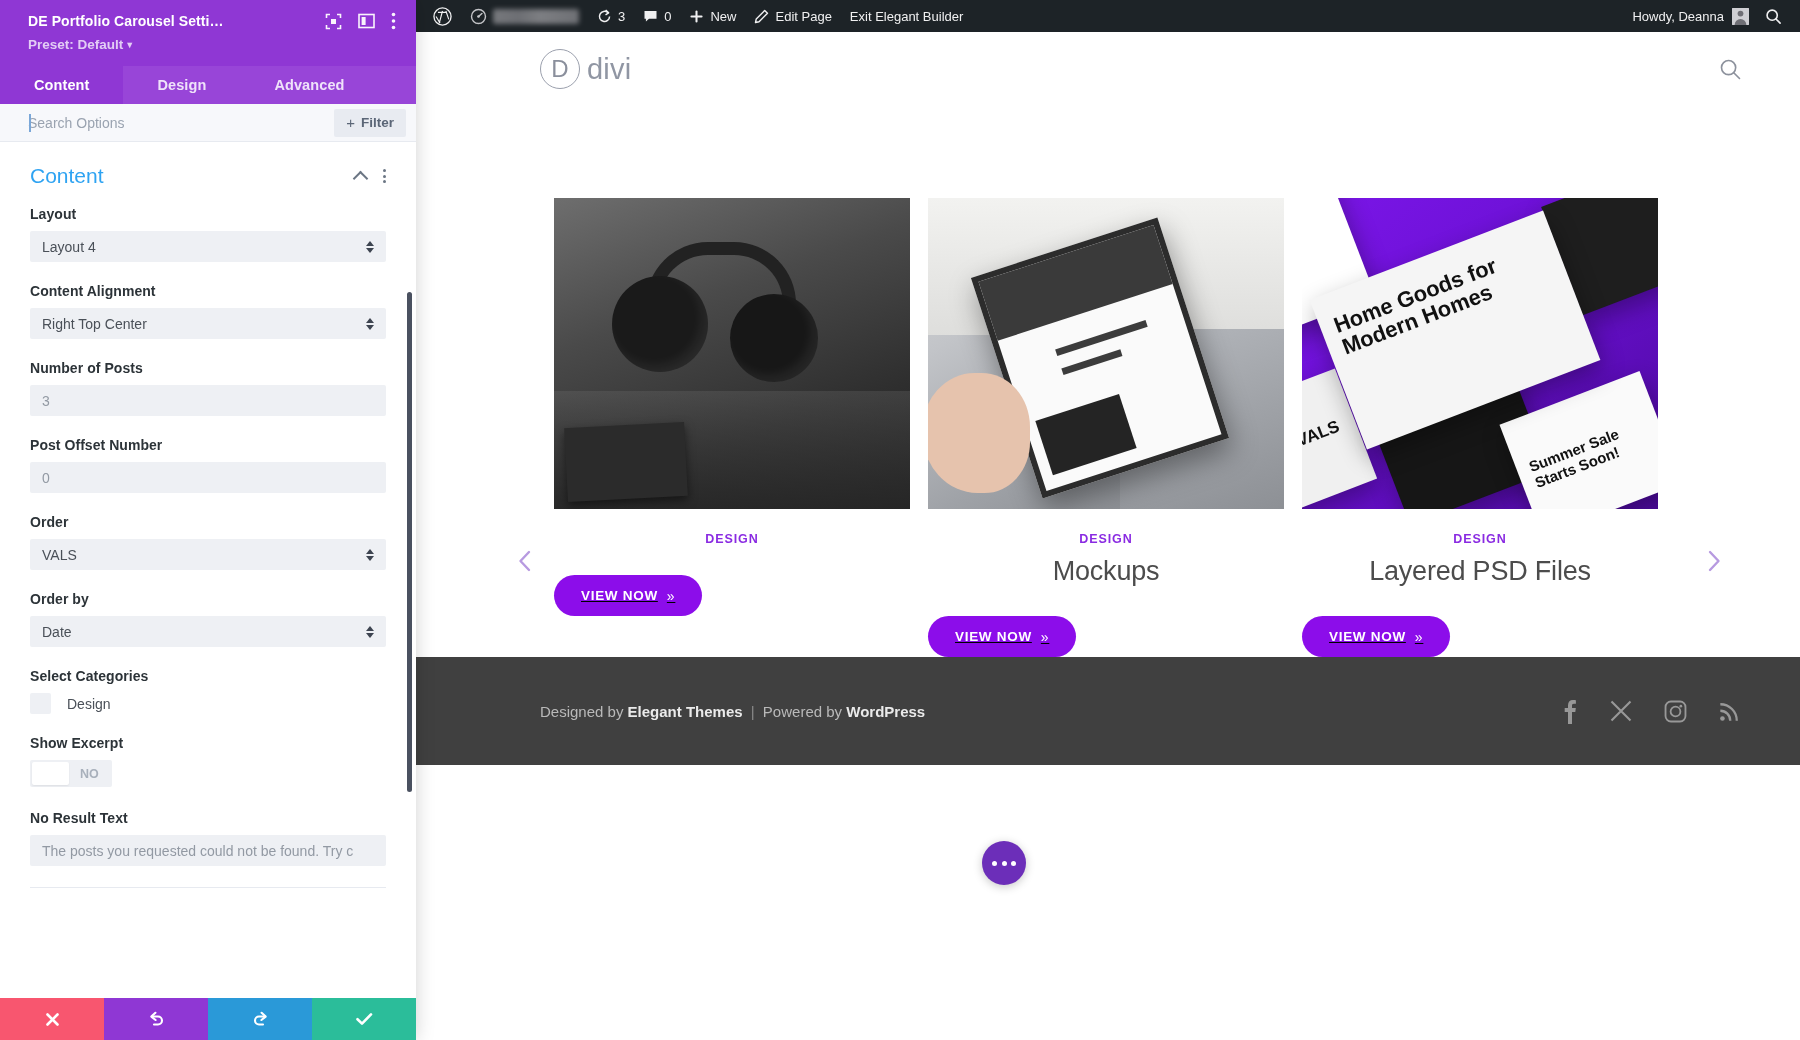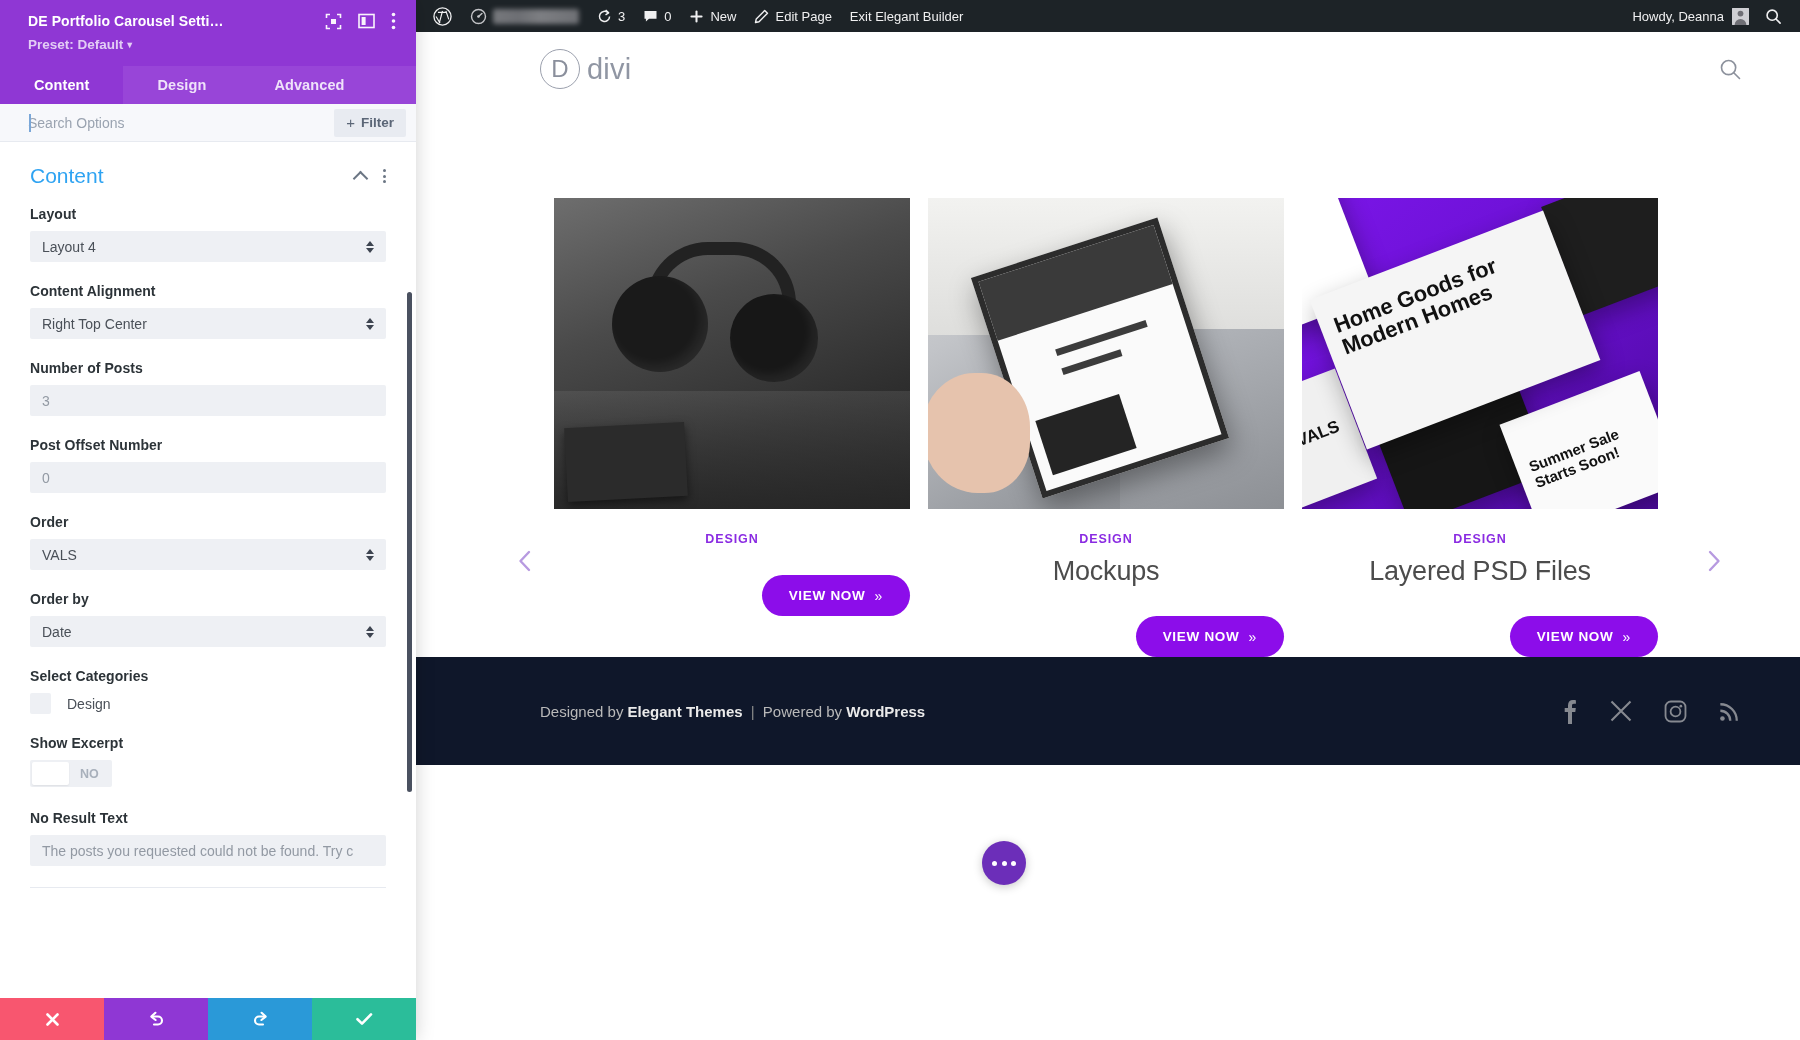--- a/index.html
+++ b/index.html
@@ -231,32 +231,32 @@
   }
   .card-meta { text-align: center; padding-top: 23px; }
   .card-cat {
     font-size: 12.5px; font-weight: 700; color: #8a2be2;
     letter-spacing: .9px;
   }
   .card-title {
     font-size: 27px; color: #4c4c4c; font-weight: 300;
     margin-top: 10px; letter-spacing: -.2px;
   }
-  .card-btn-wrap { display: flex; justify-content: flex-end; margin-top: 29px; }
+  .card-btn-wrap { display: flex; justify-content: flex-start; margin-top: 29px; text-decoration: underline; }
   .card-btn {
     background: #8c0dea; color: #fff;
     height: 41px; padding: 0 27px; border-radius: 22px;
     display: inline-flex; align-items: center; gap: 9px;
     font-size: 13.5px; font-weight: 700; letter-spacing: .7px;
     cursor: pointer;
   }
   .card-btn .chevs { font-size: 14px; font-weight: 400; }
 
   .site-footer {
-    height: 108px; flex: 0 0 108px; background: #0f172a;
+    height: 108px; flex: 0 0 108px; background: #404040;
     display: flex; align-items: center;
     padding: 0 60px 0 124px;
   }
   .footer-credit { color: #b9b9b9; font-size: 15px; }
   .footer-credit b { color: #eaeaea; font-weight: 700; }
   .footer-credit .sep { color: #8a8a8a; padding: 0 4px; }
   .footer-spacer { flex: 1; }
   .footer-social { display: flex; align-items: center; gap: 32px; }
   .fs-icon { cursor: pointer; display: flex; opacity: .62; }
 

